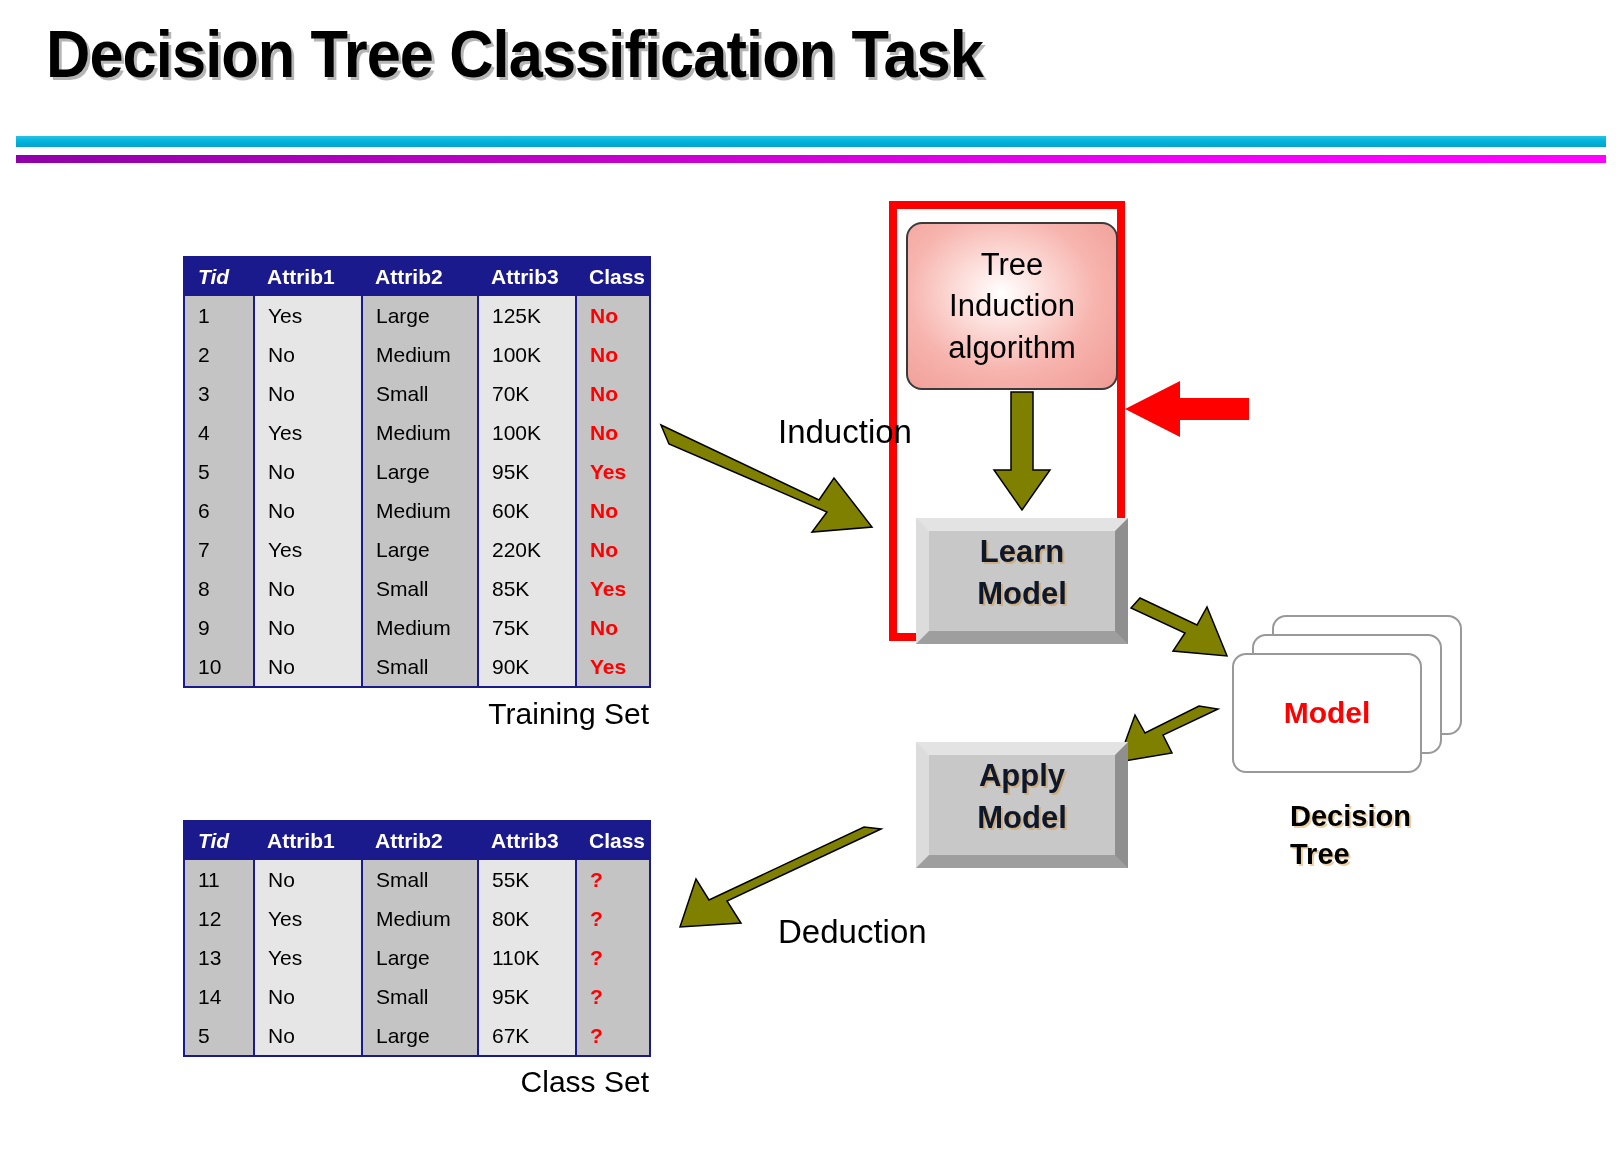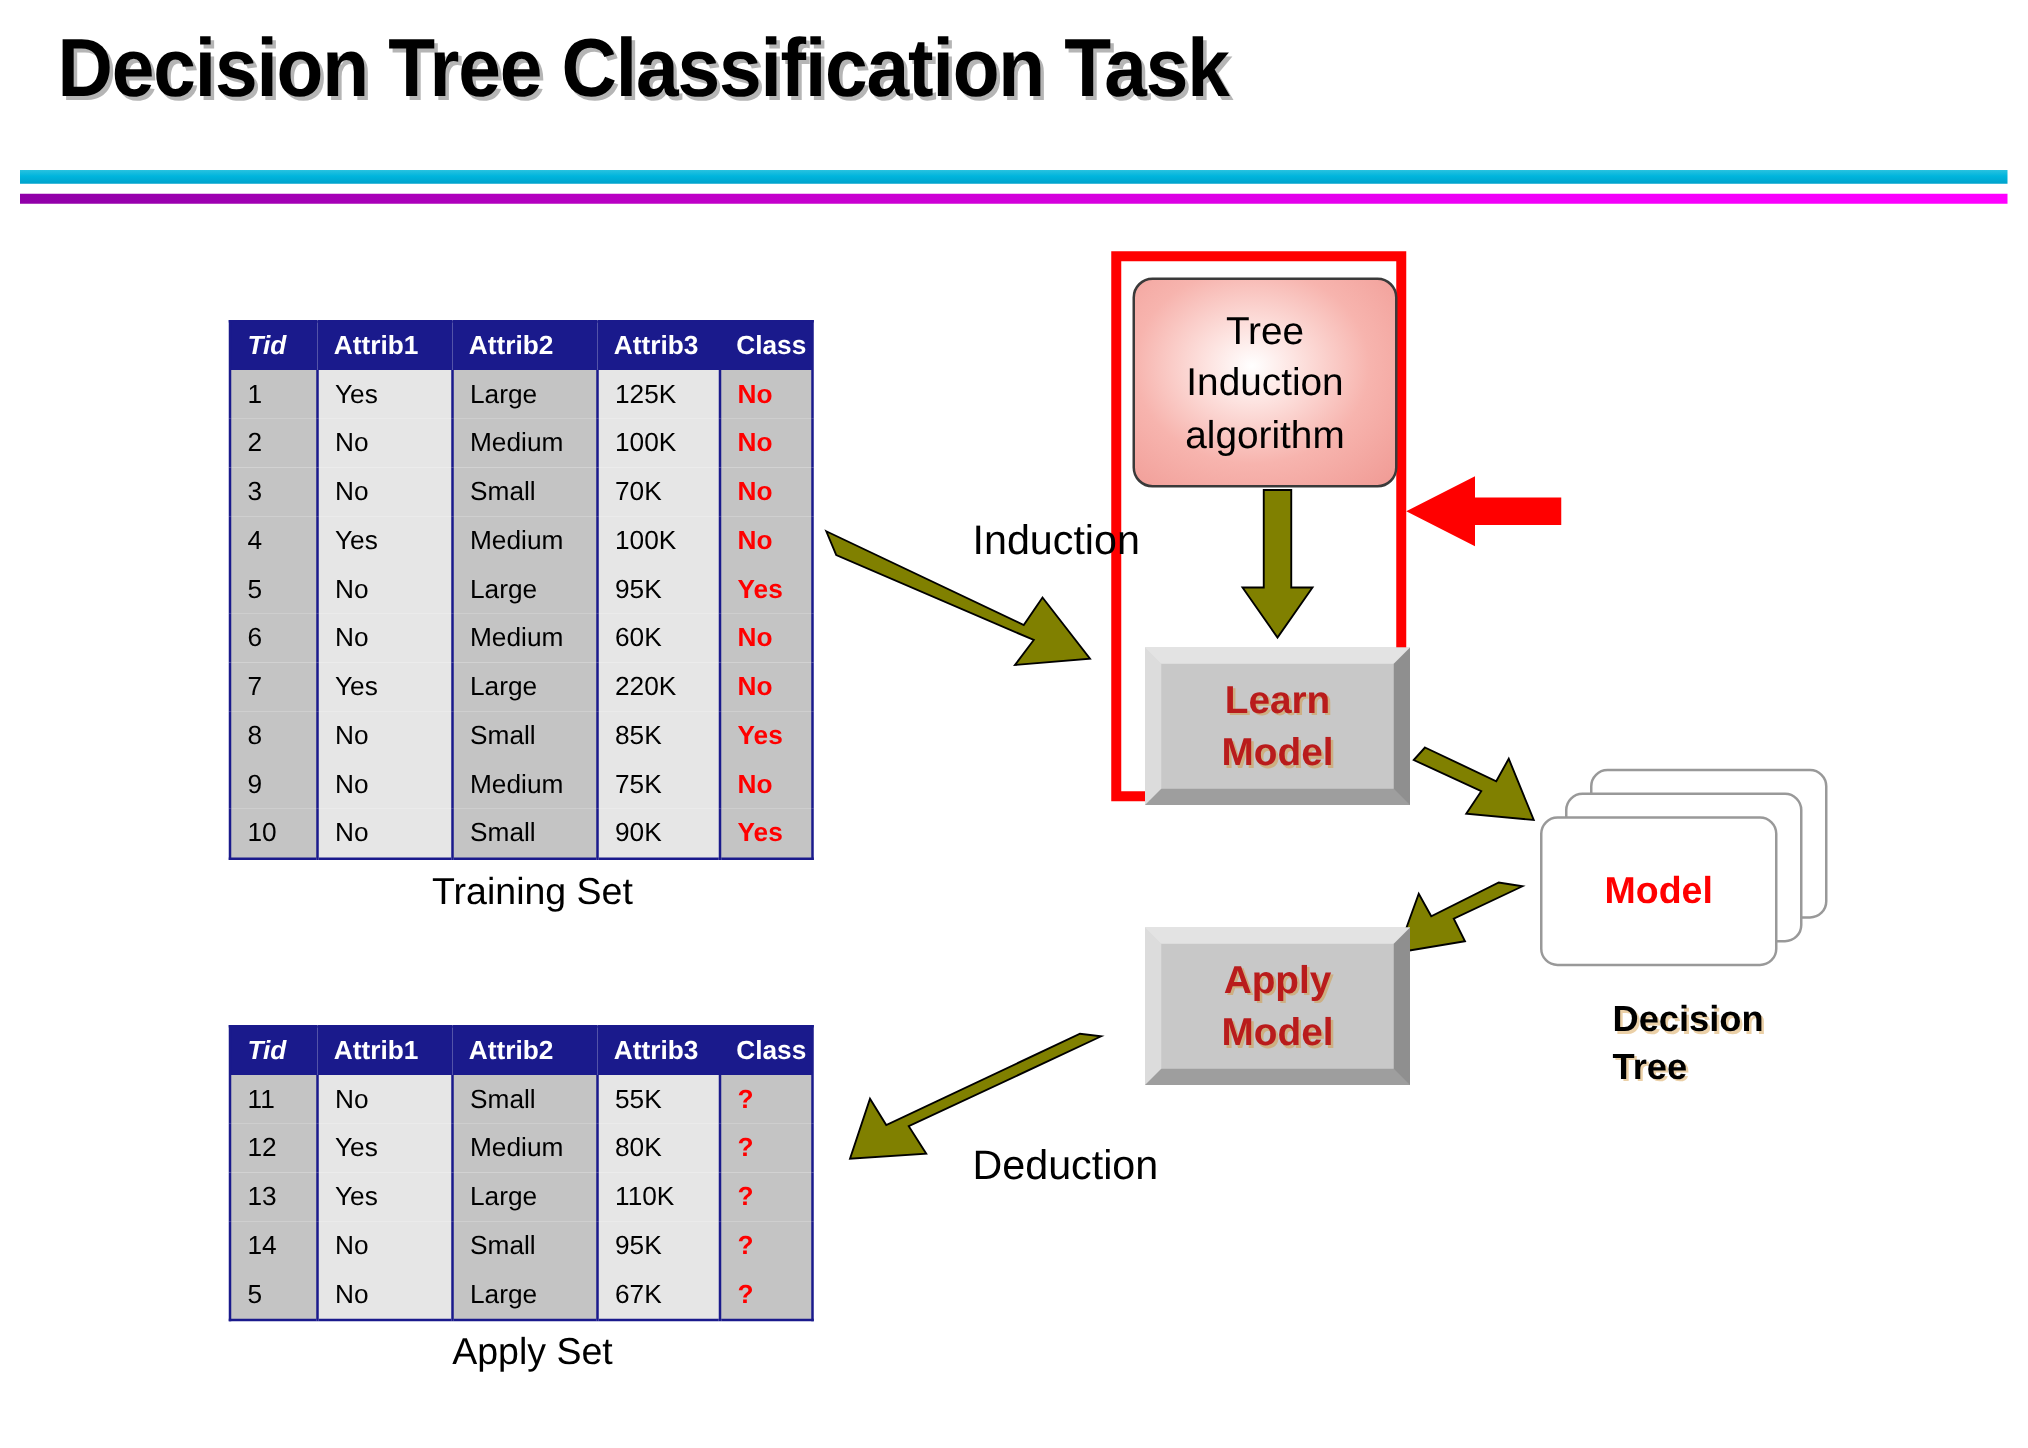--- a/index.html
+++ b/index.html
@@ -82,23 +82,23 @@
   .data-table td.col-a3    { background: #e6e6e6; }
   .data-table td.col-class { background: #c4c4c4; color: #ff0000; font-weight: bold; border-right: none; }
 
   #training-table { left: 183px; top: 256px; width: 466px; }
   #test-table     { left: 183px; top: 820px; width: 466px; }
 
   .table-caption {
     position: absolute;
     font-size: 30px;
     color: #000000;
-    text-align: center;
+    text-align: right;
     width: 466px;
-    left: 193px;
+    left: 183px;
   }
   #training-caption { top: 697px; }
   #test-caption     { top: 1065px; }
 
   
   #red-frame {
     position: absolute;
     left: 889px;
     top: 201px;
     width: 236px;
@@ -131,26 +131,26 @@
   
   .bevel-box {
     position: absolute;
     box-sizing: border-box;
     background: #c8c8c8;
     border-top: 13px solid #e3e3e3;
     border-left: 13px solid #dcdcdc;
     border-right: 13px solid #8f8f8f;
     border-bottom: 13px solid #9e9e9e;
     display: flex;
-    align-items: center;
+    align-items: flex-start;
     justify-content: center;
     text-align: center;
     font-size: 31px;
     font-weight: bold;
-    color: #b91c1c;
+    color: #0f172a;
     line-height: 1.35;
     text-shadow: 2px 2px 0 rgba(210,150,60,0.5);
   }
   #learn-model-box { left: 916px; top: 518px; width: 212px; height: 126px; }
   #apply-model-box { left: 916px; top: 742px; width: 212px; height: 126px; }
 
   
   .model-card {
     position: absolute;
     border: 2px solid #999999;
@@ -344,21 +344,21 @@
       </tr>
       <tr>
         <td class="col-tid">5</td>
         <td class="col-a1">No</td>
         <td class="col-a2">Large</td>
         <td class="col-a3">67K</td>
         <td class="col-class">?</td>
       </tr>
     </tbody>
 </table>
-<div class="table-caption" id="test-caption">Apply Set</div>
+<div class="table-caption" id="test-caption">Class Set</div>
 
 <svg id="arrow-layer" viewBox="0 0 1622 1158" xmlns="http://www.w3.org/2000/svg">
 
   <polygon class="olive-arrow" points="661,425 819,500 834,478 872,527 812,532 827,512 669,444"></polygon>
 
   <polygon class="olive-arrow" points="1011,392 1033,392 1033,470 1050,470 1022,510 994,470 1011,470"></polygon>
 
   <polygon class="olive-arrow" points="1140,598 1197,625 1207,607 1227,656 1173,651 1185,633 1131,608"></polygon>
 
   <polygon class="olive-arrow" points="1218,709 1163,735 1172,753 1118,762 1135,715 1145,733 1199,706"></polygon>

